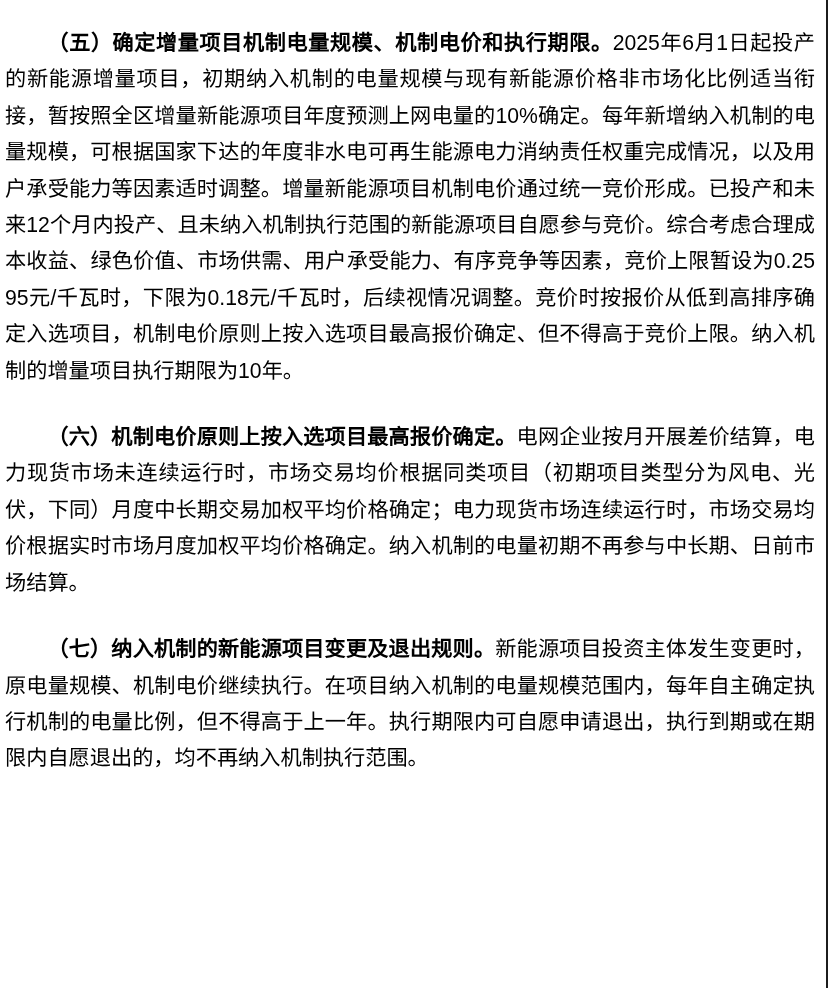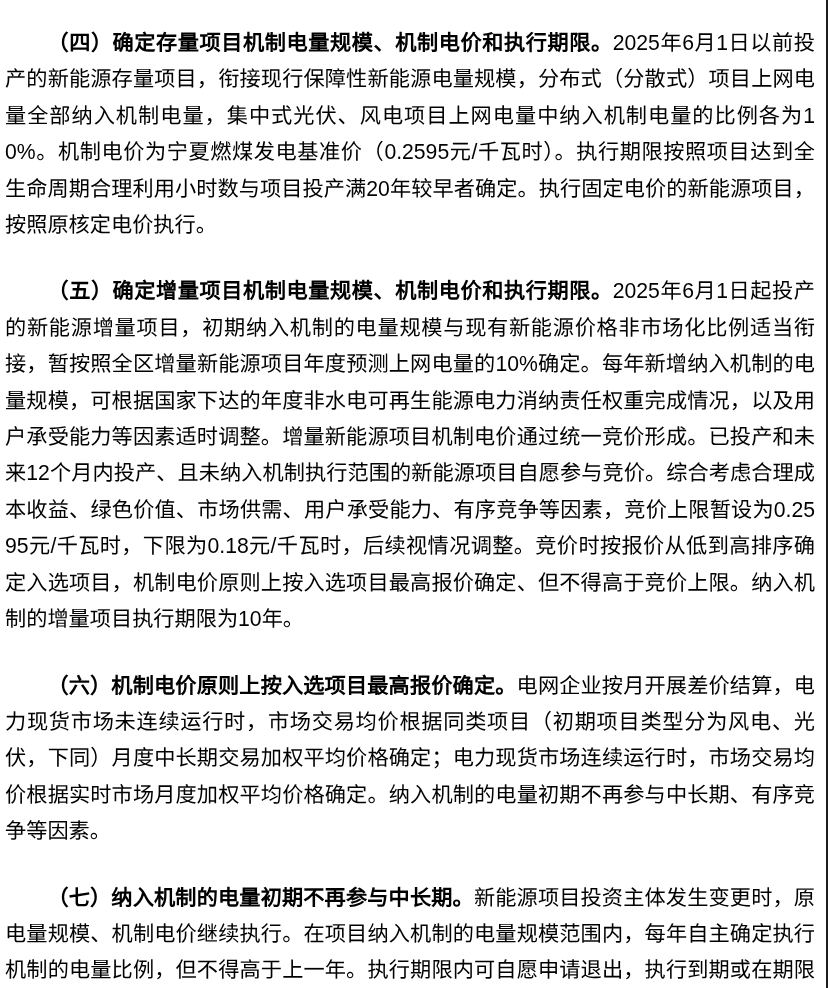--- a/index.html
+++ b/index.html
@@ -42,23 +42,22 @@
     width: 2px;
     height: 988px;
     background: #1c1c1c;
   }
 </style>
 </head>
 <body>
 
 <div class="document">
 
-  <p class="para"><span class="para-heading">（四）确定存量项目机制电量规模、机制电价和执行期限。</span><span>2025年6月1日以前投产的新能源存量项目，衔接现行保障性新能源电量规模，分布式（分散式）项目上网电量全部纳入机制电量，集中式光伏、风电项目上网电量中纳入机制电量的比例各为10%。机制电价为宁夏燃煤发电基准价（0.2595元/千瓦时）。执行期限按照项目达到全生命周期合理利用小时数与项目投产满20年较早者确定。执行固定电价的新能源项目，按照原核定电价执行。</span></p>
 
   <p class="para"><span class="para-heading">（五）确定增量项目机制电量规模、机制电价和执行期限。</span><span>2025年6月1日起投产的新能源增量项目，初期纳入机制的电量规模与现有新能源价格非市场化比例适当衔接，暂按照全区增量新能源项目年度预测上网电量的10%确定。每年新增纳入机制的电量规模，可根据国家下达的年度非水电可再生能源电力消纳责任权重完成情况，以及用户承受能力等因素适时调整。增量新能源项目机制电价通过统一竞价形成。已投产和未来12个月内投产、且未纳入机制执行范围的新能源项目自愿参与竞价。综合考虑合理成本收益、绿色价值、市场供需、用户承受能力、有序竞争等因素，竞价上限暂设为0.2595元/千瓦时，下限为0.18元/千瓦时，后续视情况调整。竞价时按报价从低到高排序确定入选项目，机制电价原则上按入选项目最高报价确定、但不得高于竞价上限。纳入机制的增量项目执行期限为10年。</span></p>
 
-  <p class="para"><span class="para-heading">（六）机制电价原则上按入选项目最高报价确定。</span><span>电网企业按月开展差价结算，电力现货市场未连续运行时，市场交易均价根据同类项目（初期项目类型分为风电、光伏，下同）月度中长期交易加权平均价格确定；电力现货市场连续运行时，市场交易均价根据实时市场月度加权平均价格确定。纳入机制的电量初期不再参与中长期、有序竞争等因素。</span></p>
+  <p class="para"><span class="para-heading">（六）机制电价原则上按入选项目最高报价确定。</span><span>电网企业按月开展差价结算，电力现货市场未连续运行时，市场交易均价根据同类项目（初期项目类型分为风电、光伏，下同）月度中长期交易加权平均价格确定；电力现货市场连续运行时，市场交易均价根据实时市场月度加权平均价格确定。纳入机制的电量初期不再参与中长期、日前市场结算。</span></p>
 
-  <p class="para"><span class="para-heading">（七）纳入机制的电量初期不再参与中长期。</span><span>新能源项目投资主体发生变更时，原电量规模、机制电价继续执行。在项目纳入机制的电量规模范围内，每年自主确定执行机制的电量比例，但不得高于上一年。执行期限内可自愿申请退出，执行到期或在期限内自愿退出的，均不再纳入机制执行范围。</span></p>
+  <p class="para"><span class="para-heading">（七）纳入机制的新能源项目变更及退出规则。</span><span>新能源项目投资主体发生变更时，原电量规模、机制电价继续执行。在项目纳入机制的电量规模范围内，每年自主确定执行机制的电量比例，但不得高于上一年。执行期限内可自愿申请退出，执行到期或在期限内自愿退出的，均不再纳入机制执行范围。</span></p>
 
 </div>
 
 <div class="window-right-edge"></div>
 
 </body></html>

